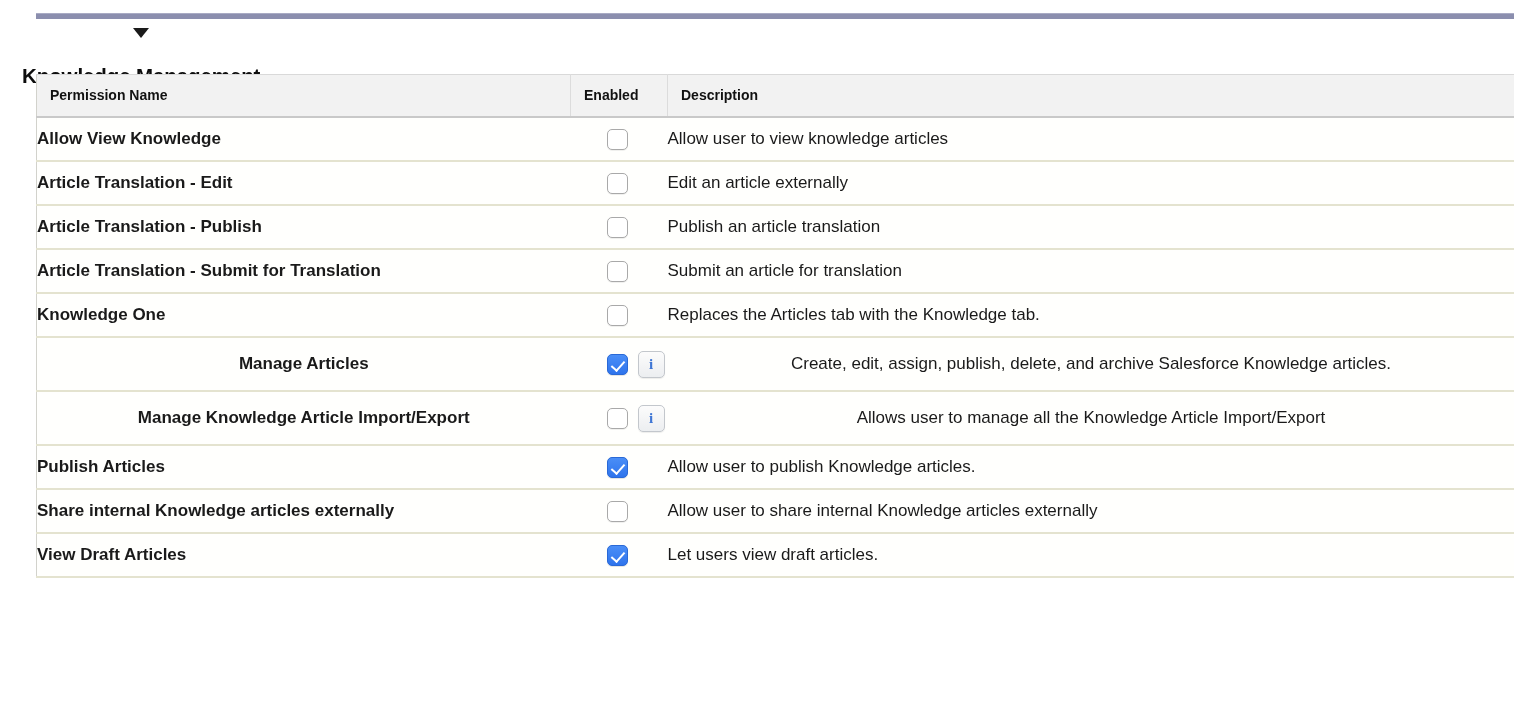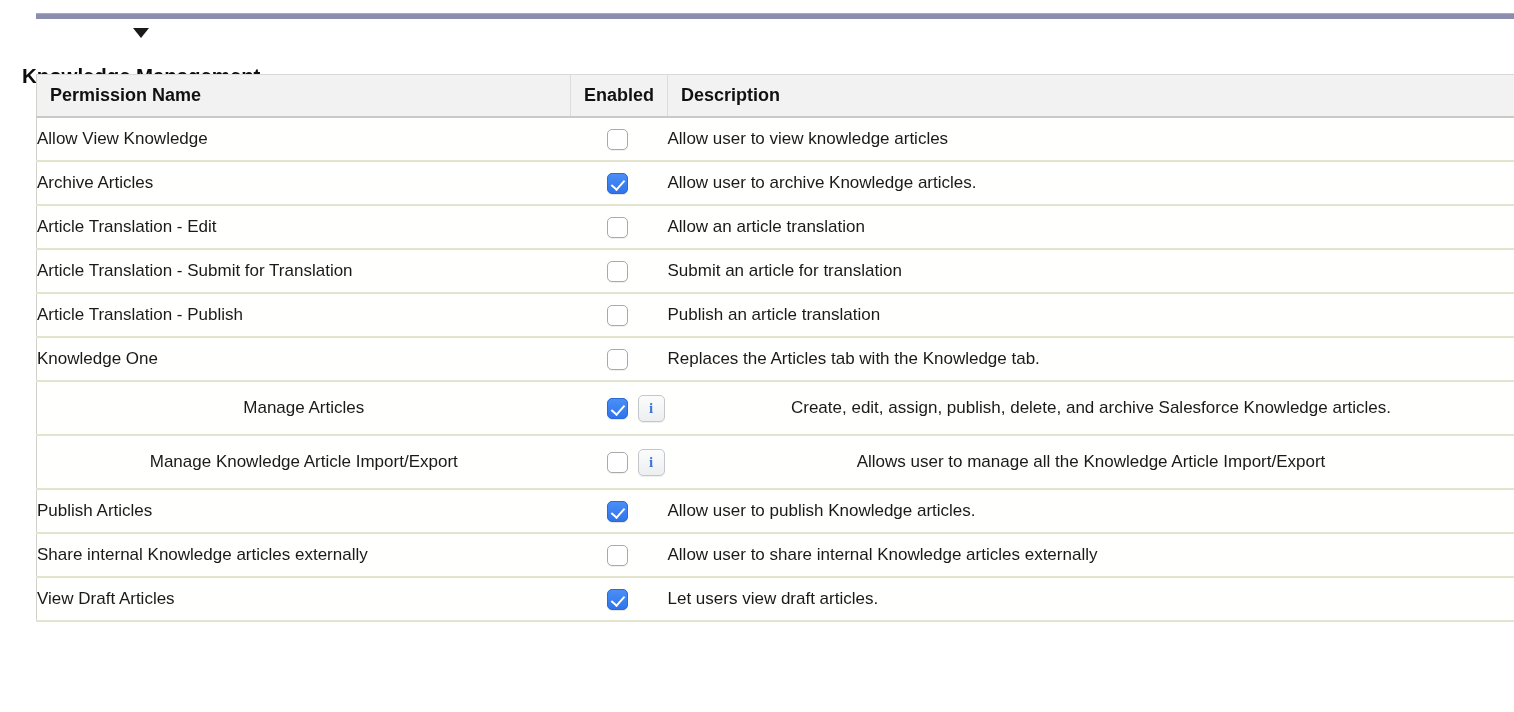--- a/index.html
+++ b/index.html
@@ -68,42 +68,42 @@
   }
   .perm-table col.c-name  { width: 534px; }
   .perm-table col.c-en    { width: 97px;  }
   .perm-table col.c-desc  { width: 847px; }
 
   .perm-table thead th {
     background: #f2f2f2;
     border-top: 1px solid #d9d9d9;
     border-bottom: 2px solid #c9c9c9;
     border-right: 1px solid #dcdcdc;
-    font-size: 18px;
+    font-size: 14px;
     font-weight: bold;
     color: #111111;
     text-align: left;
     padding: 9px 0 10px 13px;
     height: 22px;
     white-space: nowrap;
   }
   .perm-table thead th.th-last { border-right: none; }
 
   .perm-table tbody td {
     border-bottom: 2px solid #e4e3cf;
     font-size: 17px;
     color: #1a1a1a;
     background: #fffffd;
     vertical-align: middle;
     padding: 0;
     height: 42px;
   }
   .perm-table tbody tr.tall td { height: 52px; text-align: center; }
 
-  .cell-name { padding-left: 13px; white-space: nowrap; }
+  .cell-name { padding-left: 13px; white-space: nowrap; font-weight: bold; }
   .cell-desc { padding-left: 7px; white-space: nowrap; margin-top: 12px; }
 
   .cell-enabled {
     padding-left: 6px;
   }
   .enabled-wrap {
     display: flex;
     align-items: center;
     gap: 10px;
     padding-left: 36px;
@@ -192,54 +192,45 @@
       <tr>
         <td class="cell-name">Allow View Knowledge</td>
         <td class="cell-enabled">
           <div class="enabled-wrap">
             <span class="cbox off"></span>
           </div>
         </td>
         <td class="cell-desc">Allow user to view knowledge articles</td>
       </tr>
       <tr>
-        <td class="cell-name">Archive Articles</td>
-        <td class="cell-enabled">
-          <div class="enabled-wrap">
-            <span class="cbox on"></span>
-          </div>
-        </td>
-        <td class="cell-desc">Allow user to archive Knowledge articles.</td>
-      </tr>
-      <tr>
         <td class="cell-name">Article Translation - Edit</td>
         <td class="cell-enabled">
           <div class="enabled-wrap">
             <span class="cbox off"></span>
           </div>
         </td>
-        <td class="cell-desc">Allow an article translation</td>
+        <td class="cell-desc">Edit an article externally</td>
+      </tr>
+      <tr>
+        <td class="cell-name">Article Translation - Publish</td>
+        <td class="cell-enabled">
+          <div class="enabled-wrap">
+            <span class="cbox off"></span>
+          </div>
+        </td>
+        <td class="cell-desc">Publish an article translation</td>
       </tr>
       <tr>
         <td class="cell-name">Article Translation - Submit for Translation</td>
         <td class="cell-enabled">
           <div class="enabled-wrap">
             <span class="cbox off"></span>
           </div>
         </td>
         <td class="cell-desc">Submit an article for translation</td>
-      </tr>
-      <tr>
-        <td class="cell-name">Article Translation - Publish</td>
-        <td class="cell-enabled">
-          <div class="enabled-wrap">
-            <span class="cbox off"></span>
-          </div>
-        </td>
-        <td class="cell-desc">Publish an article translation</td>
       </tr>
       <tr>
         <td class="cell-name">Knowledge One</td>
         <td class="cell-enabled">
           <div class="enabled-wrap">
             <span class="cbox off"></span>
           </div>
         </td>
         <td class="cell-desc">Replaces the Articles tab with the Knowledge tab.</td>
       </tr>

